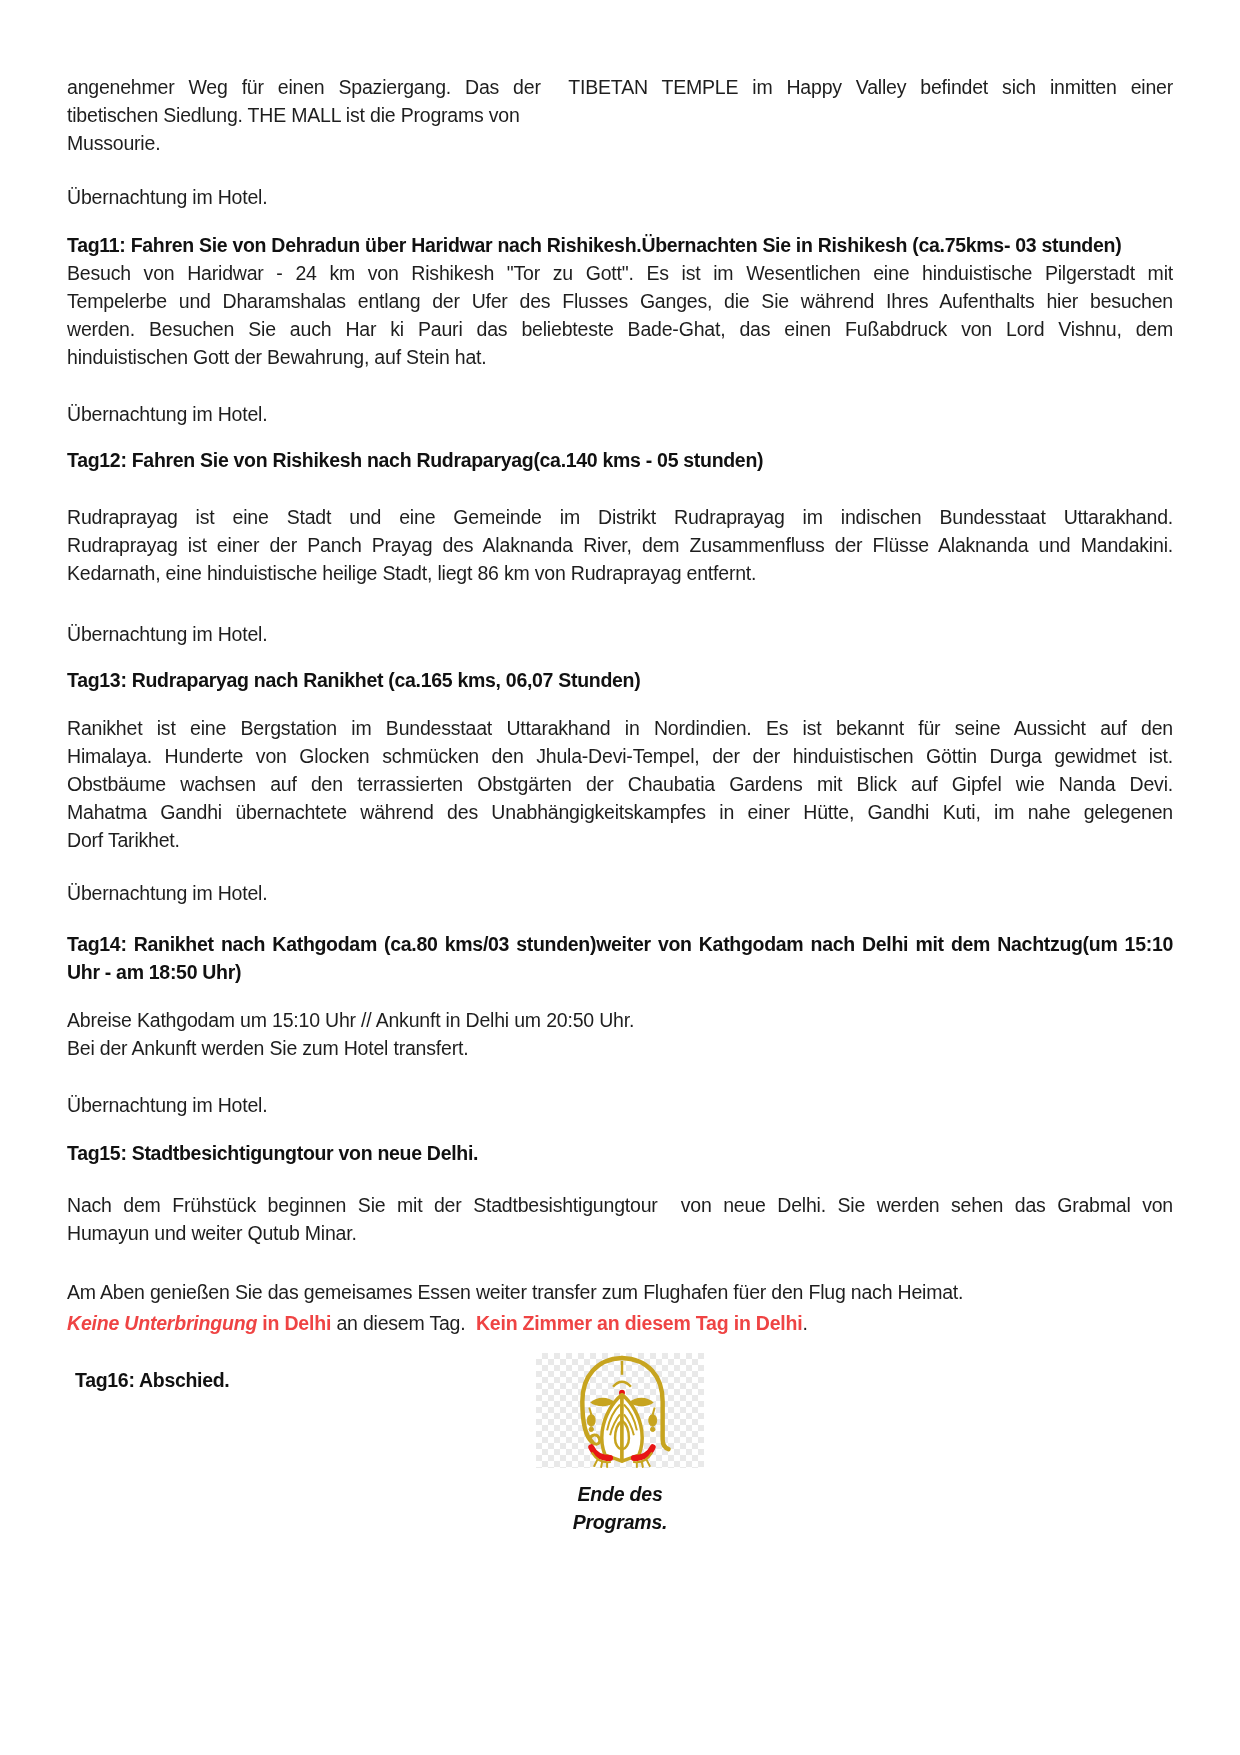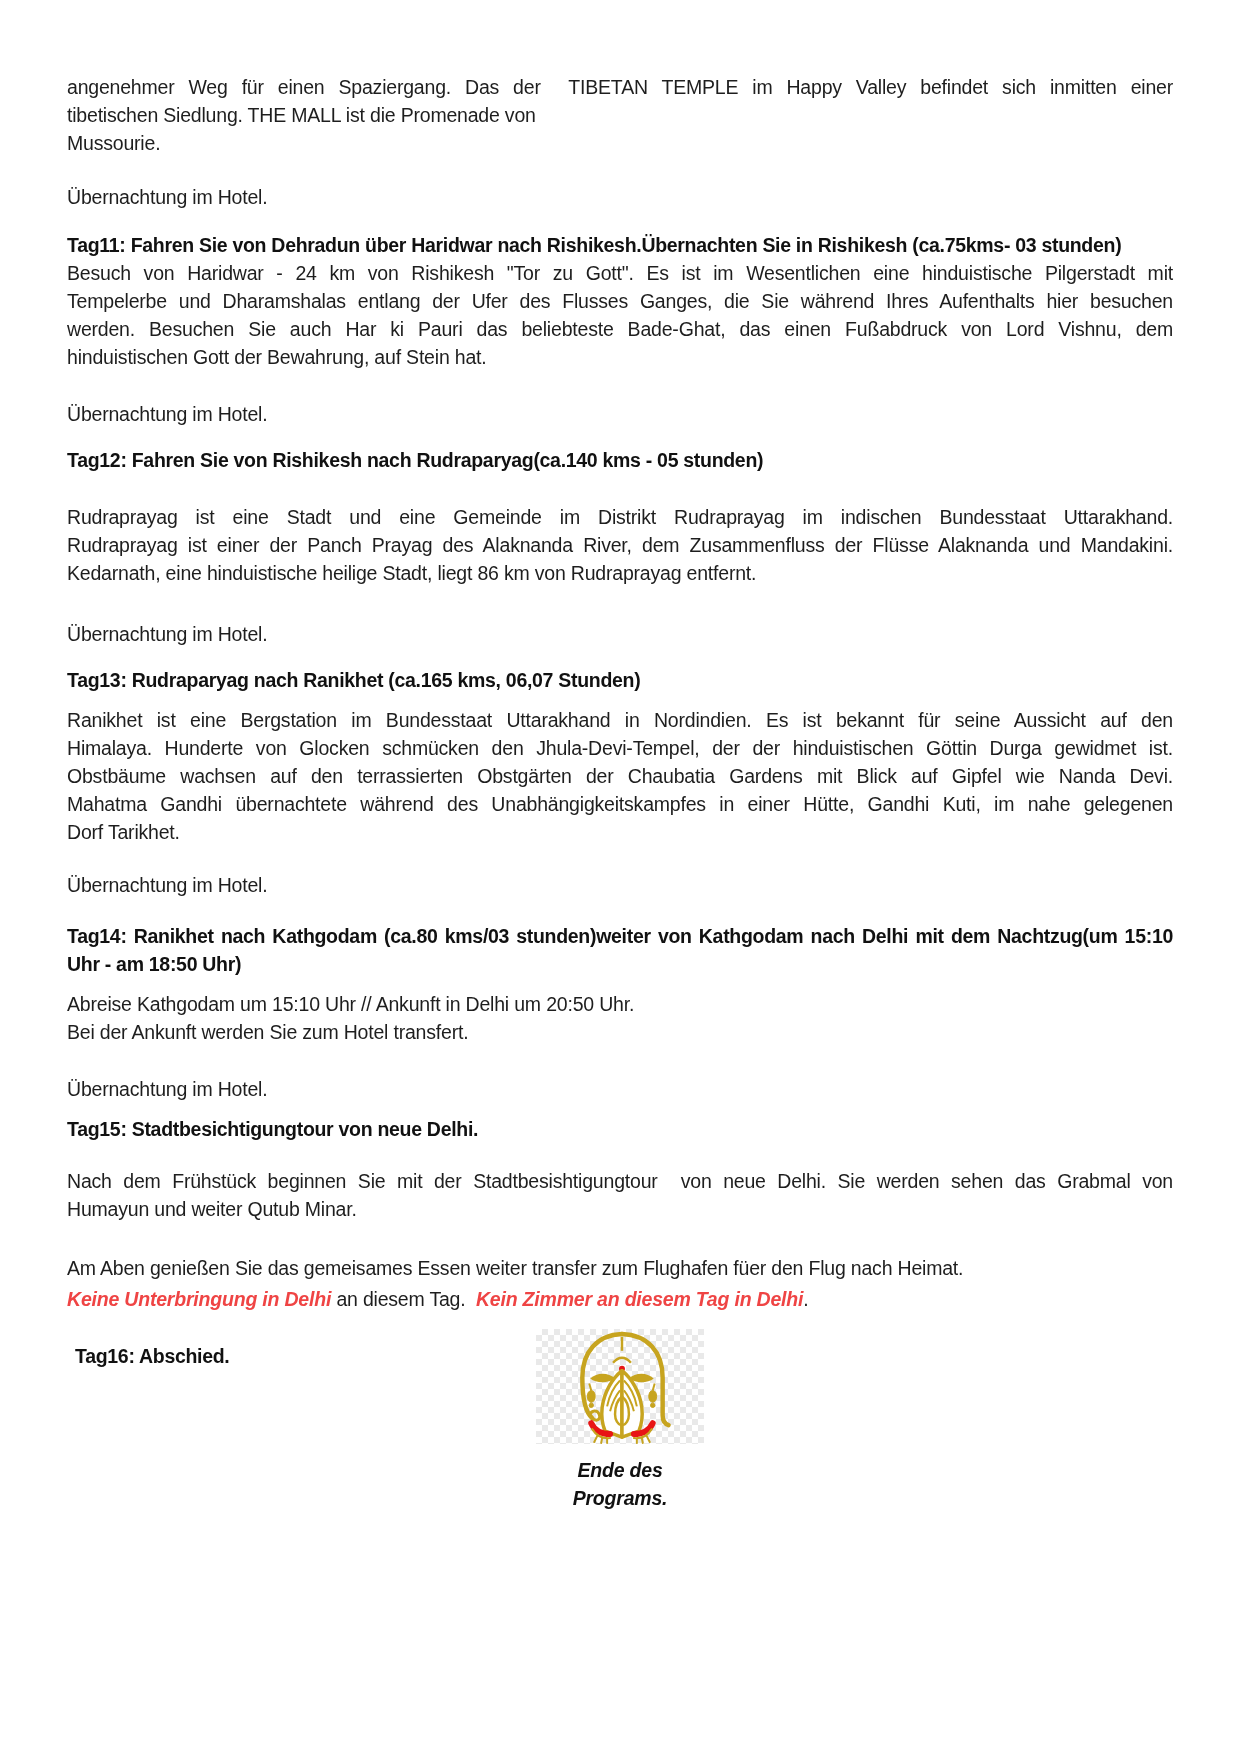--- a/index.html
+++ b/index.html
@@ -8,45 +8,45 @@
     padding:73px 67px 60px 67px;position:relative;
     font-family:"Liberation Sans","DejaVu Sans",sans-serif;
     font-size:19.5px;line-height:28px;color:#1e1e1e;
     letter-spacing:-0.2px;
   }
   p{margin:0;}
   .line{display:block;}
   .j{display:block;text-align:justify;text-align-last:justify;}
   .heading{font-weight:bold;color:#111;letter-spacing:-0.3px;}
   .red{color:#ef4444;}
-  .bold{font-weight:bold;font-style:italic;}
+  .bold{font-weight:bold;}
   .italic{font-style:italic;}
   .evening-para{line-height:31px;}
   .mt26{margin-top:26px}.mt20{margin-top:20px}.mt0{margin-top:0}
   .mt29{margin-top:29px}.mt18{margin-top:18px}.mt33{margin-top:33px}
-  .mt27{margin-top:12px}.mt25{margin-top:25px}.mt23{margin-top:23px}
+  .mt27{margin-top:20px}.mt25{margin-top:25px}.mt23{margin-top:23px}
   .mt24{margin-top:24px}.mt30{margin-top:30px}.mt10{margin-top:10px}
   .day16-row{position:relative;min-height:165px;}
   .day16-heading{position:absolute;left:8px;top:17px;}
   .namaste-figure{width:168px;margin:0 auto;padding-top:4px;font-style:italic;}
   .img-box{
     width:168px;height:115px;
     background-image:conic-gradient(#e9e9e9 25%,#ffffff 25% 50%,#e9e9e9 50% 75%,#ffffff 75%);
     background-size:12px 12px;
   }
   .img-caption{display:block;text-align:center;font-weight:bold;margin-top:12px;color:#111;}
 </style>
 </head>
 <body>
 
 <div class="page">
 
   <p>
     <span class="j">angenehmer Weg für einen Spaziergang. Das der&nbsp; TIBETAN TEMPLE im Happy Valley befindet sich inmitten einer</span>
-    <span class="line">tibetischen Siedlung. THE MALL ist die Promenade von</span>
+    <span class="line">tibetischen Siedlung. THE MALL ist die Programs von</span>
     <span class="line">Mussourie.</span>
   </p>
 
   <p class="mt26">Übernachtung im Hotel.</p>
 
   <p class="heading mt20">Tag11: Fahren Sie von Dehradun über Haridwar nach Rishikesh.Übernachten Sie in Rishikesh (ca.75kms- 03 stunden)</p>
   <p class="mt0">
     <span class="j">Besuch von Haridwar - 24 km von Rishikesh "Tor zu Gott". Es ist im Wesentlichen eine hinduistische Pilgerstadt mit</span>
     <span class="j">Tempelerbe und Dharamshalas entlang der Ufer des Flusses Ganges, die Sie während Ihres Aufenthalts hier besuchen</span>
     <span class="j">werden. Besuchen Sie auch Har ki Pauri das beliebteste Bade-Ghat, das einen Fußabdruck von Lord Vishnu, dem</span>

